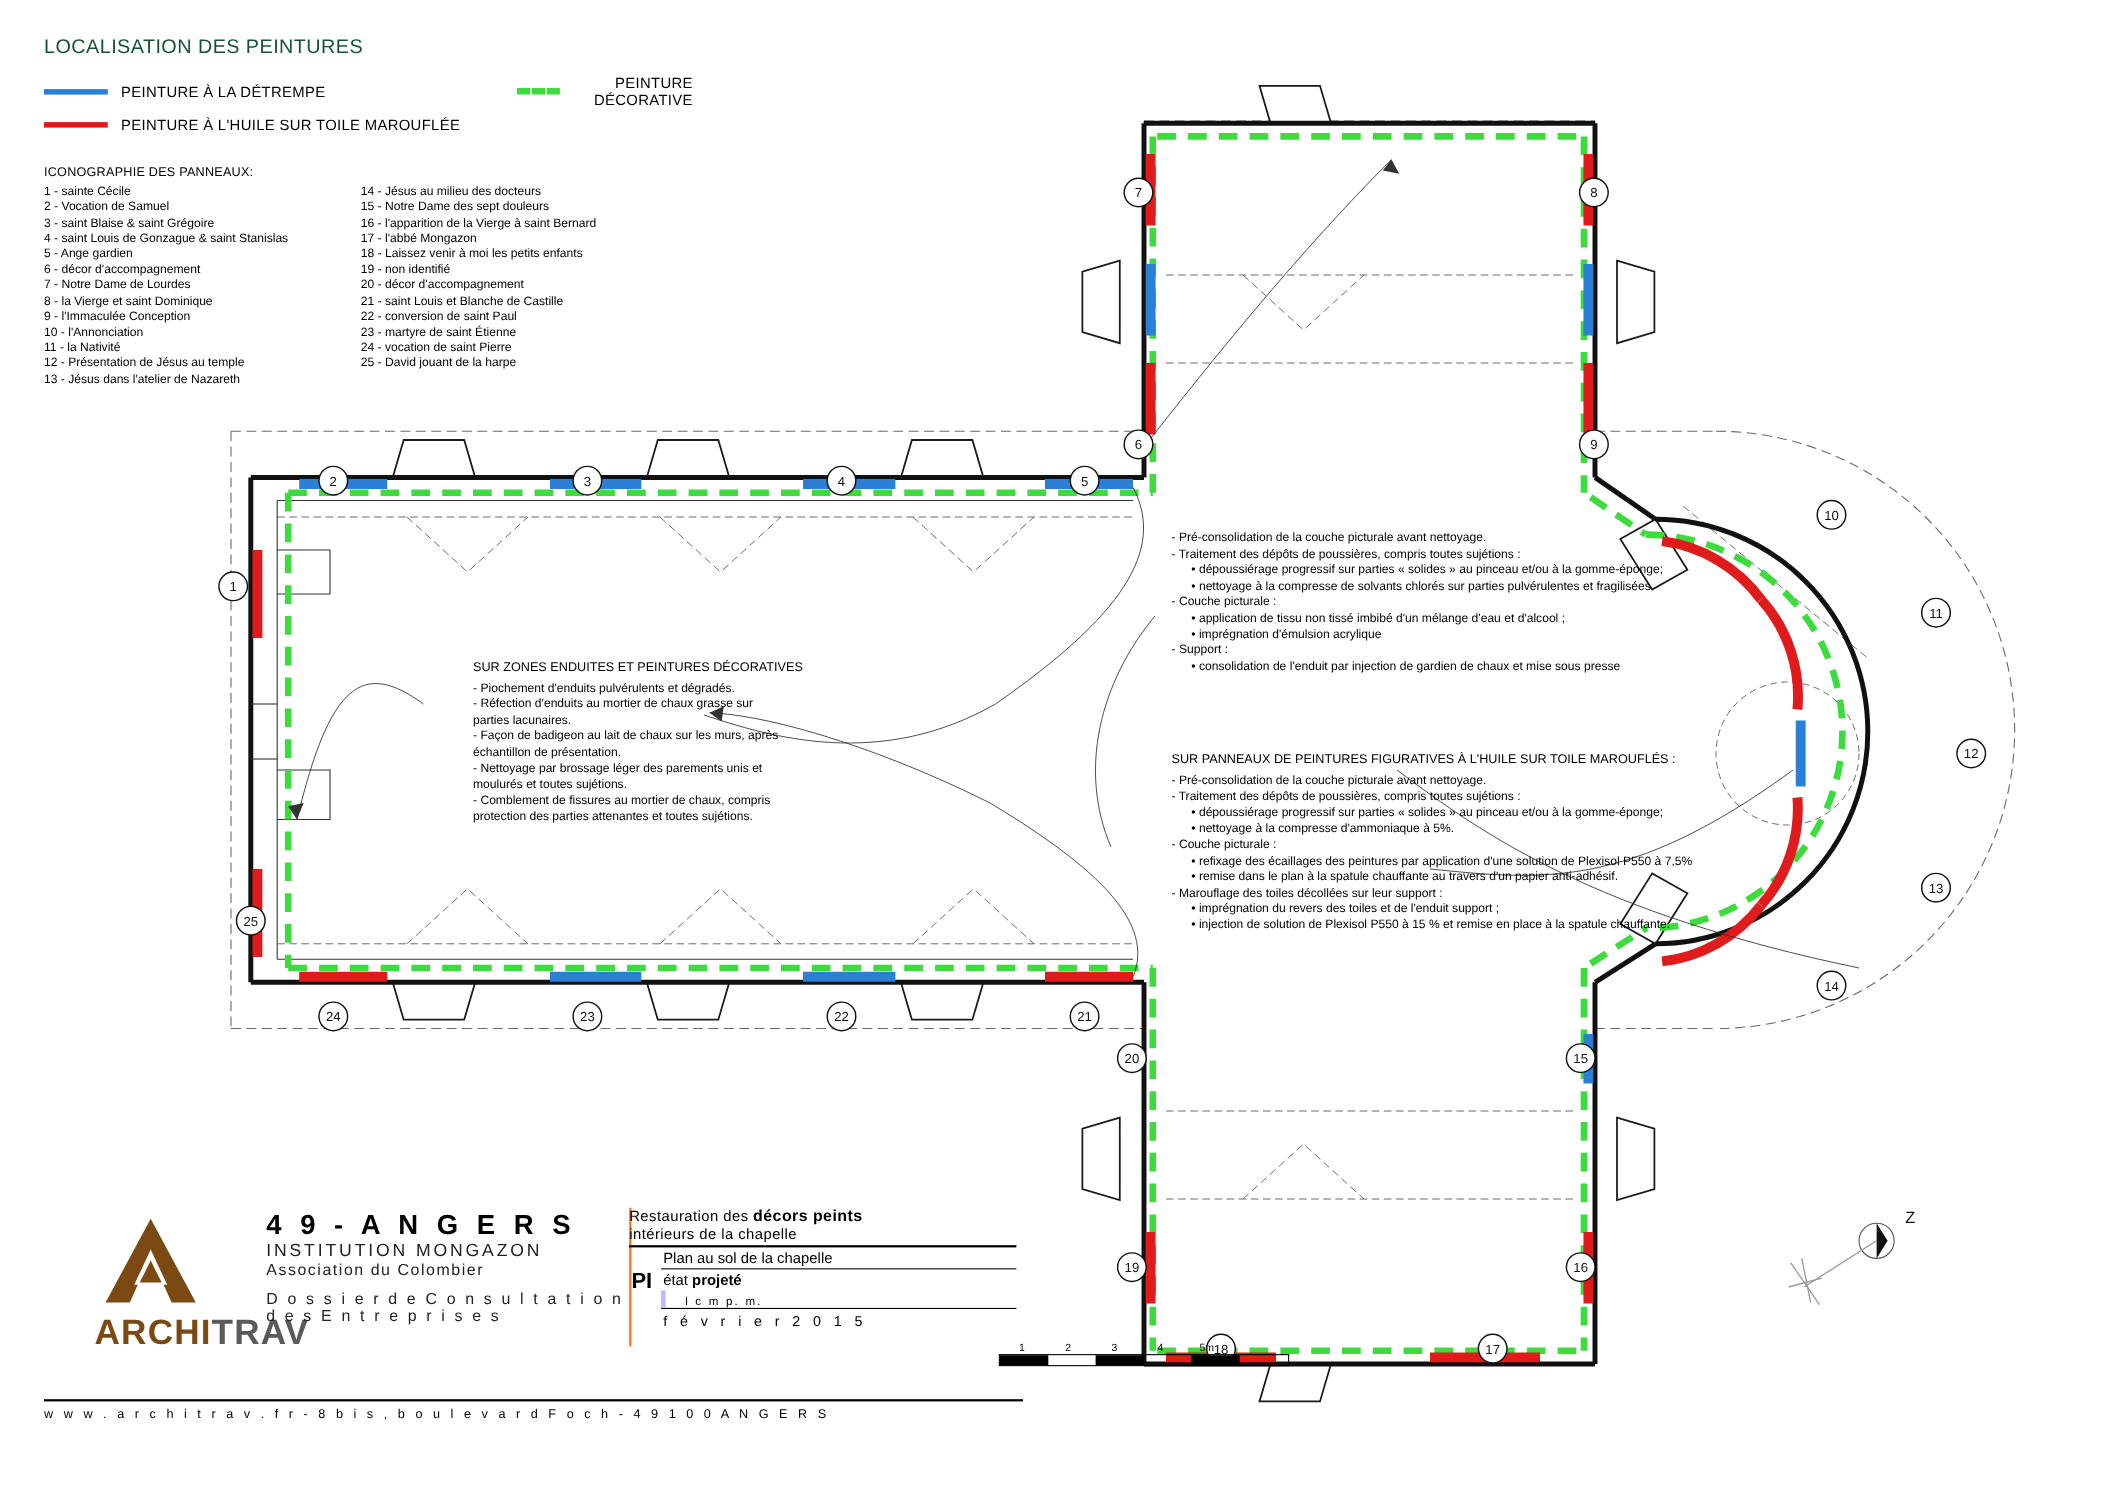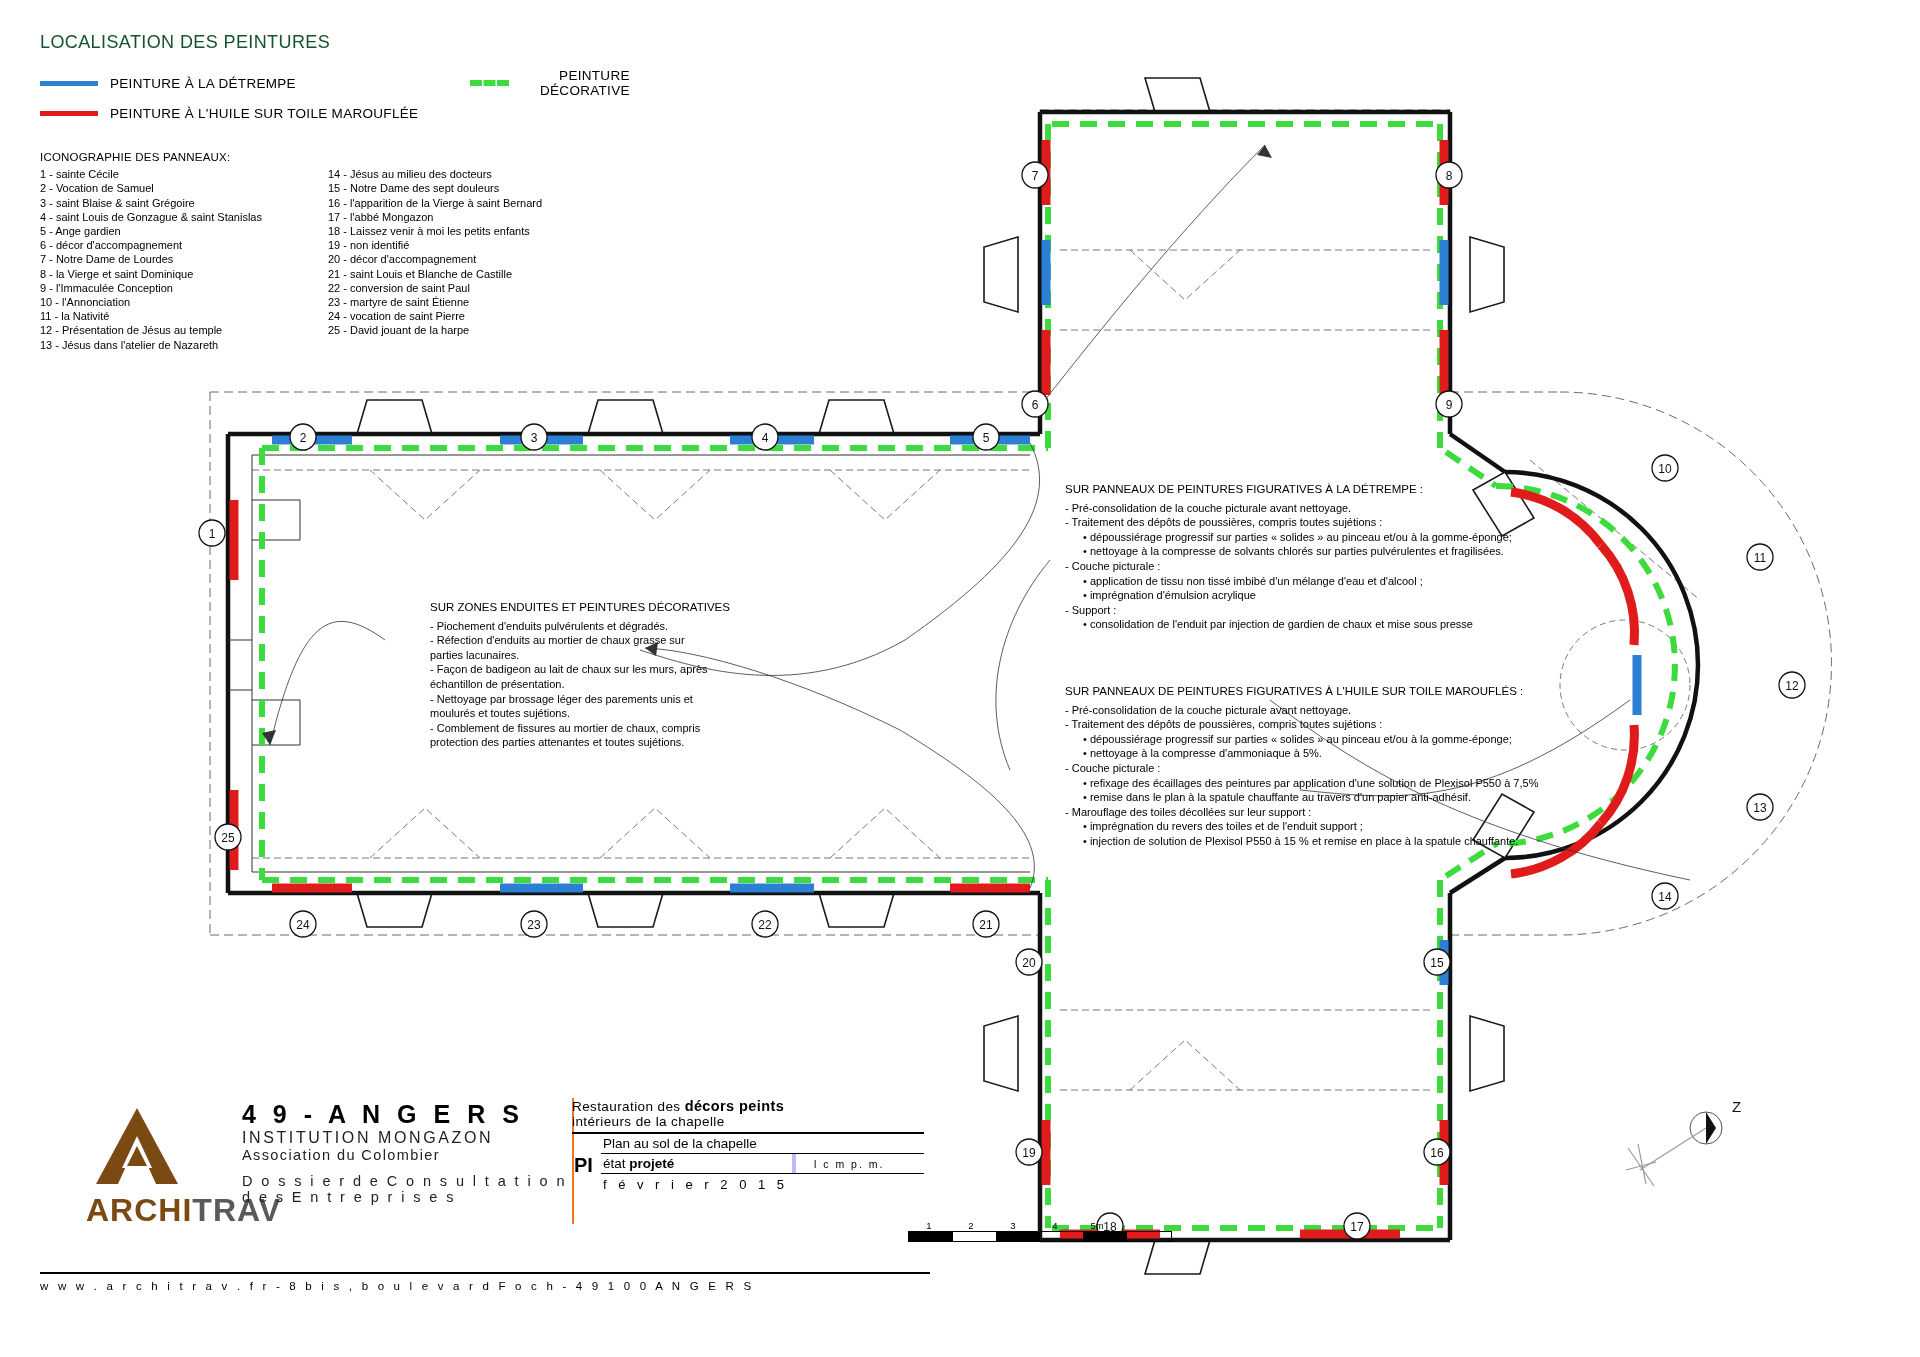--- a/index.html
+++ b/index.html
@@ -77,21 +77,21 @@
   .cart-l5 { font-size: 14.5px; letter-spacing: 2.4px; color: #222; }
 
   .cart-right { position: absolute; left: 336px; top: 0; width: 352px; }
   .cr-line1 { font-size: 13.5px; letter-spacing: .4px; }
   .cr-line1 b { font-size: 14.5px; }
   .cr-line2 { font-size: 13.5px; letter-spacing: .4px; margin-bottom: 3px;}
   .cr-box { border-top: 2px solid #000; display: flex; }
   .cr-pi { font-size: 20px; font-weight: bold; padding: 20px 8px 0 2px; }
   .cr-mid { flex: 1; }
   .cr-mid .r1 { font-size: 13.5px; border-bottom: 1px solid #000; padding: 2px 0 2px 2px; }
-  .cr-mid .r2 { font-size: 13.5px; display: flex; }
+  .cr-mid .r2 { font-size: 13.5px; display: flex; flex-direction: column; }
   .cr-mid .r2 .lab { flex: 1; padding: 2px 0 2px 2px; }
   .cr-mid .r2 .units { width: 110px; border-left: 4px solid #c4b5fd; font-size: 10.5px; letter-spacing: 2px; padding: 4px 0 0 18px; }
   .cr-date { font-size: 13px; letter-spacing: 4px; text-align: left; padding: 3px 0 2px 2px; border-top: 1px solid #000; }
 
   .scalebar { position: absolute; left: 336px; top: 122px; width: 352px; }
   .scale-nums { display: flex; font-size: 9.5px; }
   .scale-nums span { width: 42px; text-align: center; }
   .scale-blocks { display: flex; height: 9px; border: 1px solid #000; width: 262px; }
   .scale-blocks i { width: 43.6px; height: 100%; }
   .scale-blocks i:nth-child(odd) { background: #000; }
@@ -386,21 +386,20 @@
     <div class="li">    parties lacunaires.</div>
     <div class="li">-  Façon de badigeon au lait de chaux sur les murs, après</div>
     <div class="li">    échantillon de présentation.</div>
     <div class="li">-  Nettoyage par brossage léger des parements unis et</div>
     <div class="li">    moulurés et toutes sujétions.</div>
     <div class="li">-  Comblement de fissures au mortier de chaux, compris</div>
     <div class="li">    protection des parties attenantes et toutes sujétions.</div>
   </div>
 
   <div class="spec" id="spec-detrempe">
-    <h4>SUR PANNEAUX DE PEINTURES FIGURATIVES À LA DÉTREMPE :</h4>
     <div class="li">-  Pré-consolidation de la couche picturale avant nettoyage.</div>
     <div class="li">-  Traitement des dépôts de poussières, compris toutes sujétions :</div>
     <div class="li2">•  dépoussiérage progressif sur parties « solides » au pinceau et/ou à la gomme-éponge;</div>
     <div class="li2">•  nettoyage à la compresse de solvants chlorés sur parties pulvérulentes et fragilisées.</div>
     <div class="li">-  Couche picturale :</div>
     <div class="li2">•  application de tissu non tissé imbibé d'un mélange d'eau et d'alcool ;</div>
     <div class="li2">•  imprégnation d'émulsion acrylique</div>
     <div class="li">-  Support :</div>
     <div class="li2">•  consolidation de l'enduit par injection de gardien de chaux et mise sous presse</div>
   </div>

